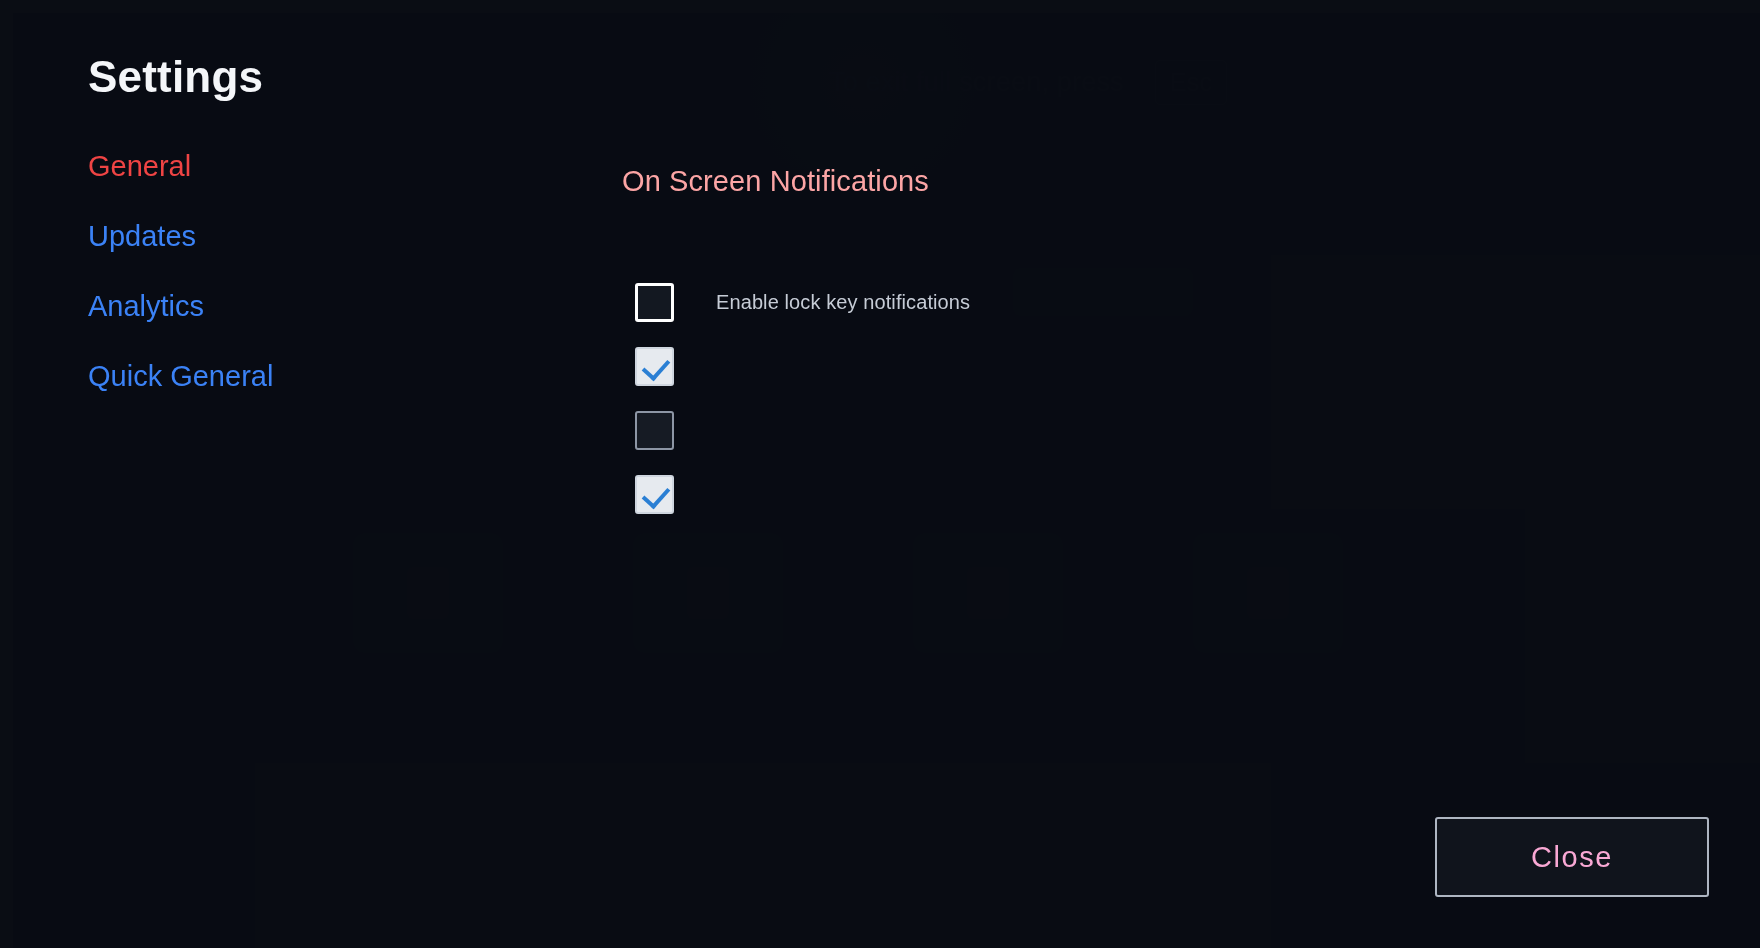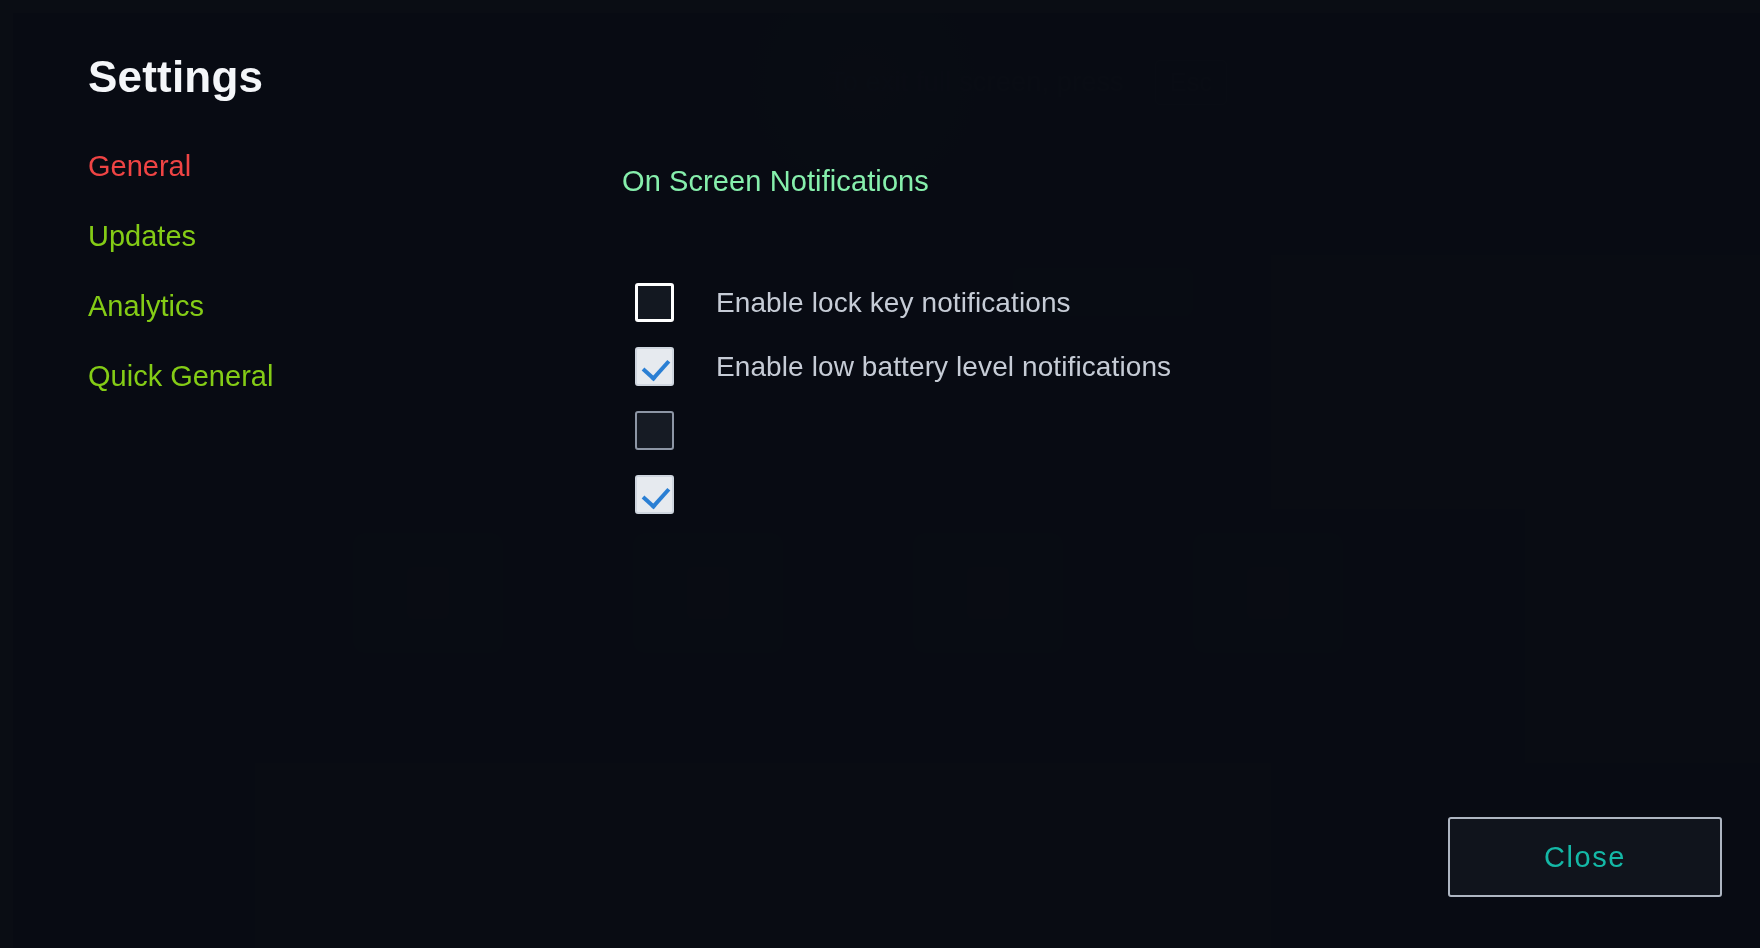--- a/index.html
+++ b/index.html
@@ -114,21 +114,21 @@
     position: absolute;
     left: 62px;
     top: 126px;
     width: 360px;
   }
 
   .sidebar-item {
     display: block;
     font-size: 29px;
     line-height: 1;
-    color: #84cc16;
+    color: #3b82f6;
     padding: 0;
     margin-bottom: 41px;
     white-space: nowrap;
     cursor: pointer;
     background: none;
     border: none;
     text-align: left;
     font-family: inherit;
   }
 
@@ -140,21 +140,21 @@
   
   .main {
     position: absolute;
     left: 583px;
     top: 126px;
     right: 60px;
   }
 
   .section-heading {
     font-size: 29px;
-    color: #86efac;
+    color: #fca5a5;
     font-weight: normal;
     letter-spacing: 0.1px;
     margin-bottom: 56px;
   }
 
   .option-list {
     display: flex;
     flex-direction: column;
   }
 
@@ -194,37 +194,37 @@
     top: 5px;
     width: 12px;
     height: 21px;
     border: solid #2a7fd4;
     border-width: 0 4px 4px 0;
     transform: rotate(42deg);
   }
 
   .option-label {
     margin-left: 29px;
-    font-size: 28px;
+    font-size: 20px;
     color: #c6ccd6;
     white-space: nowrap;
     letter-spacing: 0.1px;
   }
 
   
   .close-button {
     position: absolute;
-    right: 51px;
+    right: 64px;
     bottom: 64px;
     width: 274px;
     height: 80px;
     background: #10141c;
     border: 2px solid #aeb6c2;
     border-radius: 3px;
-    color: #14b8a6;
+    color: #f9a8d4;
     font-size: 29px;
     font-family: inherit;
     letter-spacing: 1.6px;
     cursor: pointer;
   }
 </style>
 </head>
 <body>
 
 <div id="backdrop">
@@ -267,21 +267,20 @@
 
     <div class="option-list">
 
       <div class="option-row">
         <span class="cb focused"></span>
         <span class="option-label">Enable lock key notifications</span>
       </div>
 
       <div class="option-row">
         <span class="cb checked"></span>
-        <span class="option-label">Enable low battery level notifications</span>
       </div>
 
       <div class="option-row">
         <span class="cb"></span>
       </div>
 
       <div class="option-row">
         <span class="cb checked"></span>
       </div>
 

